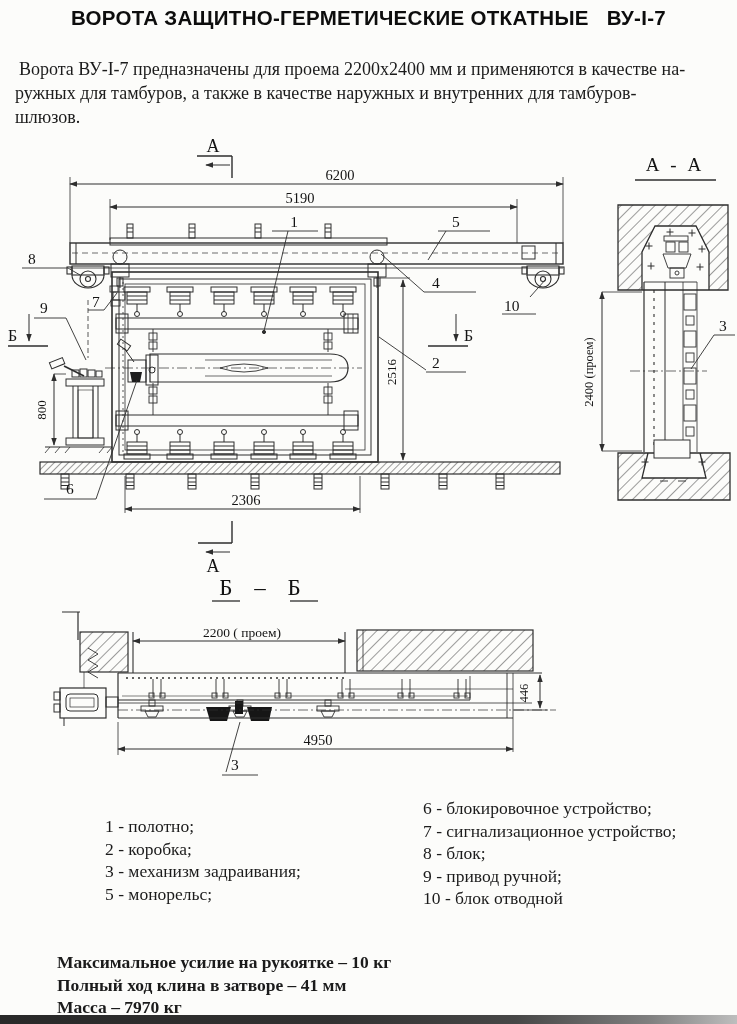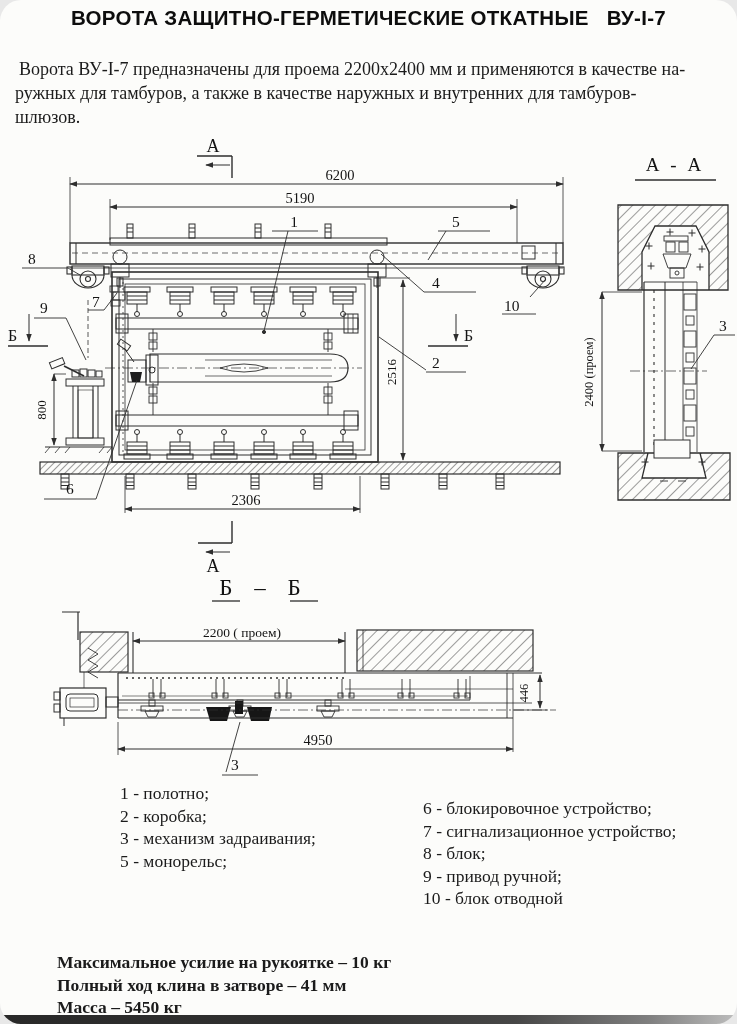--- a/index.html
+++ b/index.html
@@ -1,25 +1,25 @@
 <!DOCTYPE html>
 <html><head>
 <meta charset="utf-8">
 <style>
   html,body{margin:0;padding:0;background:#e8e8e8;}
   .page{position:relative;width:737px;height:1024px;background:#fcfcfa;overflow:hidden;
-        font-family:"Liberation Serif",serif;color:#151515;border-radius:21px;}
+        font-family:"Liberation Serif",serif;color:#151515;}
   .doc-title{position:absolute;top:6px;left:0;right:0;text-align:center;
         font-family:"Liberation Sans",sans-serif;font-weight:bold;font-size:20.5px;
         letter-spacing:.3px;white-space:pre;color:#0d0d0d;}
   .intro{position:absolute;top:57px;left:15px;width:703px;font-size:18px;line-height:24px;
         white-space:pre-line;text-indent:4px;color:#1b1b1b;}
   .drawing-svg{position:absolute;top:130px;left:0;}
   .legend-col{position:absolute;font-size:17.5px;line-height:22.6px;color:#1b1b1b;}
-  .legend-left{top:782px;left:105px;margin-left:15px;}
+  .legend-left{top:815px;left:105px;}
   .legend-right{top:797px;left:423px;}
   .specs{position:absolute;top:951px;left:57px;font-size:17.5px;line-height:22.6px;color:#1b1b1b;font-weight:bold;}
   .scanbar{position:absolute;left:0;right:0;top:1015px;height:9px;
         background:linear-gradient(90deg,#0c0c0c 0%,#161616 45%,#2e2e2e 70%,#6e6e6e 88%,#b5b5b5 100%);
         opacity:.88;}
   svg text{fill:#141414;stroke:none;font-family:"Liberation Serif",serif;}
   svg .ln{stroke:#2e2e2e;fill:none;}
 </style>
 </head>
 <body>
@@ -498,17 +498,17 @@
     <div>6 - блокировочное устройство;</div>
     <div>7 - сигнализационное устройство;</div>
     <div>8 - блок;</div>
     <div>9 - привод ручной;</div>
     <div>10 - блок отводной</div>
   </div>
 
   <div class="specs">
     <div>Максимальное усилие на рукоятке – 10 кг</div>
     <div>Полный ход клина в затворе – 41 мм</div>
-    <div>Масса – 5450 кг</div>
+    <div>Масса – 7970 кг</div>
   </div>
 
   <div class="scanbar"></div>
 </div>
 
 </body></html>

